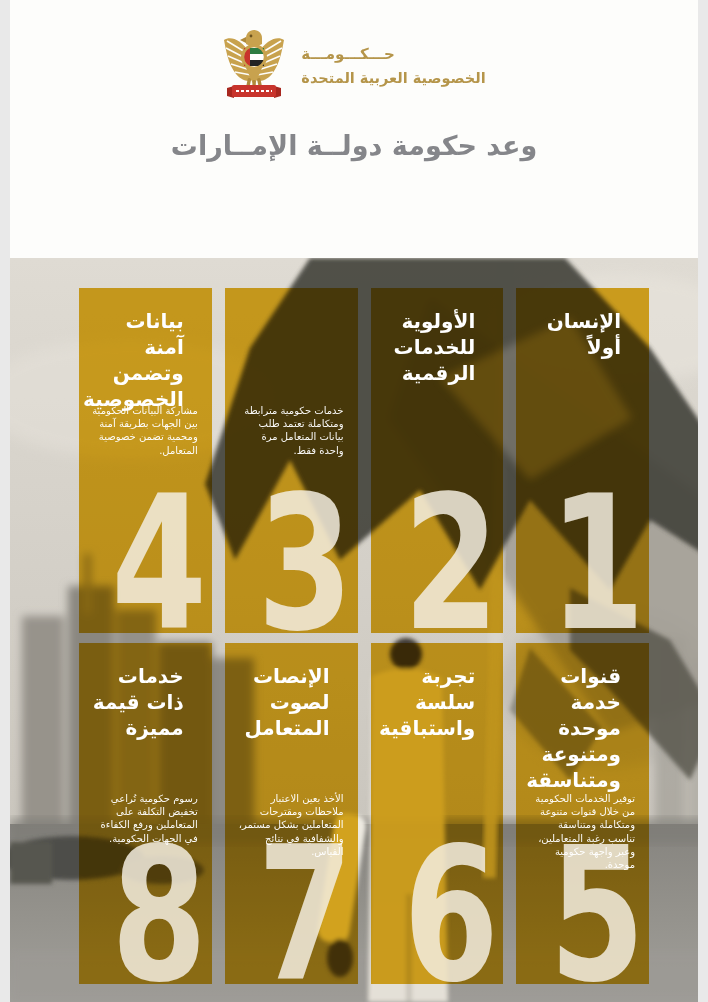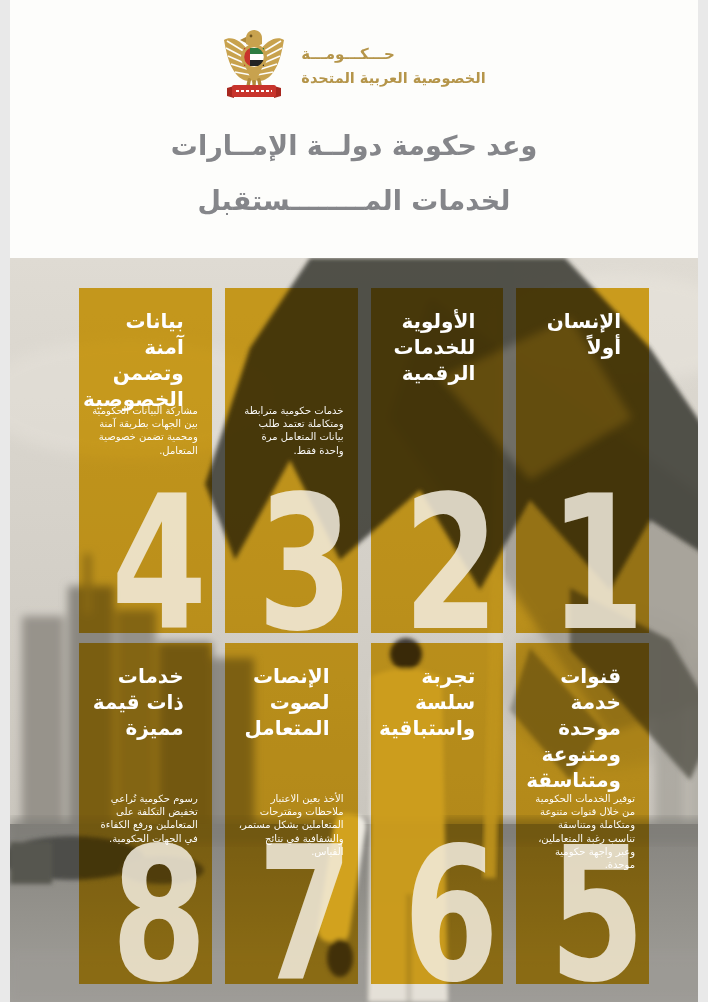--- a/index.html
+++ b/index.html
@@ -103,21 +103,20 @@
         </svg>
       </span>
       <span class="logo-text">
         <div class="logo-line1">حـــكـــومـــة</div>
         <div class="logo-line2">الخصوصية العربية المتحدة</div>
       </span>
     </div>
 
     <div class="main-title">
       <div>وعد حكومة دولــة الإمــارات</div>
-      <div>لخدمات المــــــــستقبل</div>
     </div>
   </div>
 
   <div class="photo-area">
 
     <svg class="photo-bg" width="708" height="744" viewBox="0 0 708 744" xmlns="http://www.w3.org/2000/svg">
       <defs>
         <linearGradient id="sky" x1="0" y1="0" x2="0" y2="1">
           <stop offset="0" stop-color="#DFDBD3"></stop>
           <stop offset="0.6" stop-color="#CFCBC3"></stop>

